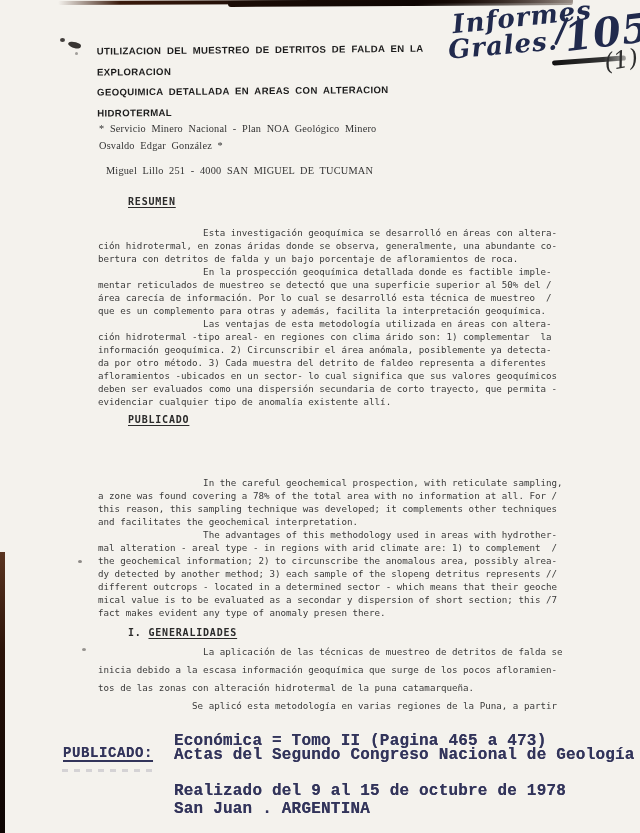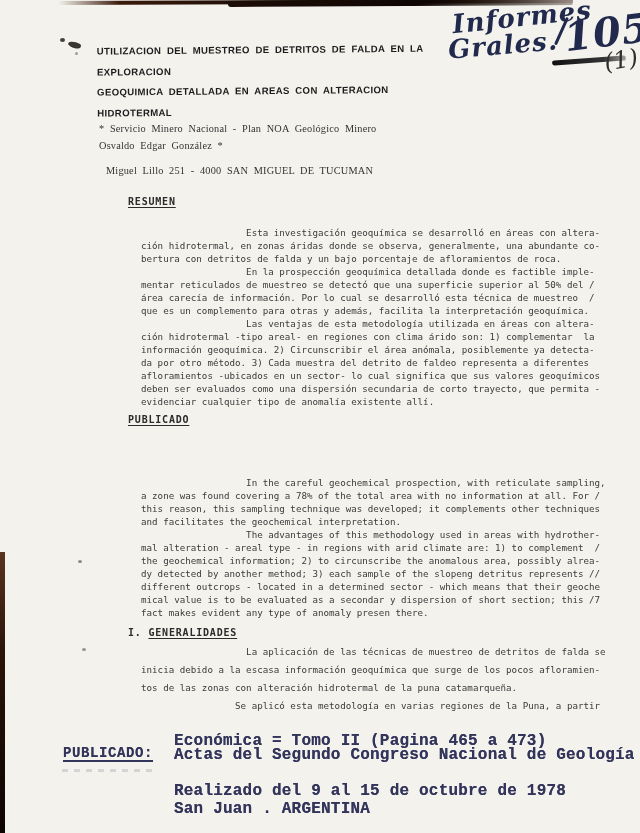--- a/index.html
+++ b/index.html
@@ -30,21 +30,21 @@
     font-size:9.6px;line-height:20.5px;letter-spacing:.35px;word-spacing:2.6px;
     color:#1d1d1d;transform:rotate(-.5deg);}
   .author{position:absolute;left:99px;top:120px;
     font-family:"Liberation Serif",serif;font-size:10.3px;line-height:17px;
     color:#333;word-spacing:2.8px;letter-spacing:.2px;}
   .author .addr{padding-left:7px;margin-top:8px;}
   .hd{position:absolute;left:100px;font-weight:700;font-size:10px;
     letter-spacing:.8px;color:#2b2b2b;margin-left:28px;}
   .hd u{text-decoration:underline;text-underline-offset:2px;}
   .para{position:absolute;left:98px;white-space:pre;
-    font-size:9.2px;line-height:13px;color:#3a3a3a;margin-left:43px;}
+    font-size:9.2px;line-height:13px;color:#3a3a3a;}
   .para.wide{line-height:18px;}
   
   .stamp-line{position:absolute;font-family:"Liberation Mono",monospace;
     font-weight:700;font-size:16px;letter-spacing:.2px;color:#32345a;
     text-shadow:0 0 .6px rgba(44,46,92,.75);white-space:pre;}
   .stamp-label{font-size:14px;letter-spacing:.6px;text-decoration:underline;
     text-decoration-thickness:2px;text-underline-offset:3px;}
   .stamp-ghost{position:absolute;left:62px;top:769px;width:95px;height:3px;opacity:.35;
     background:repeating-linear-gradient(to right,#9a98a8 0 6px,transparent 6px 12px);}
   

